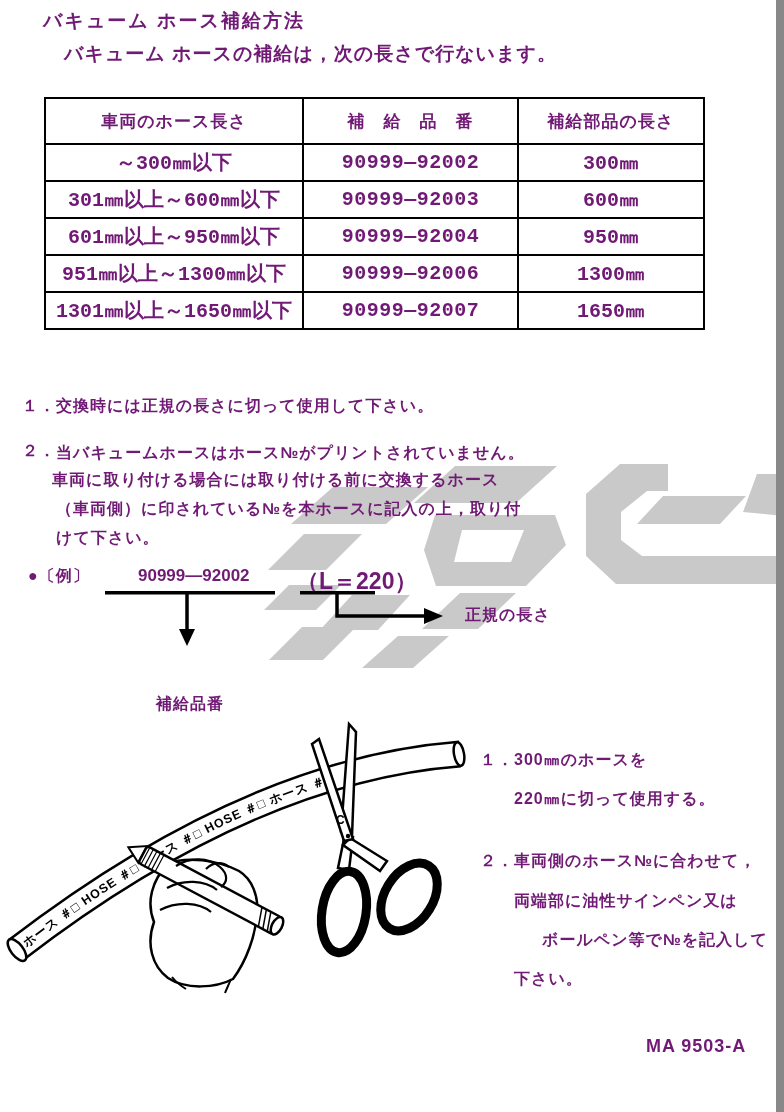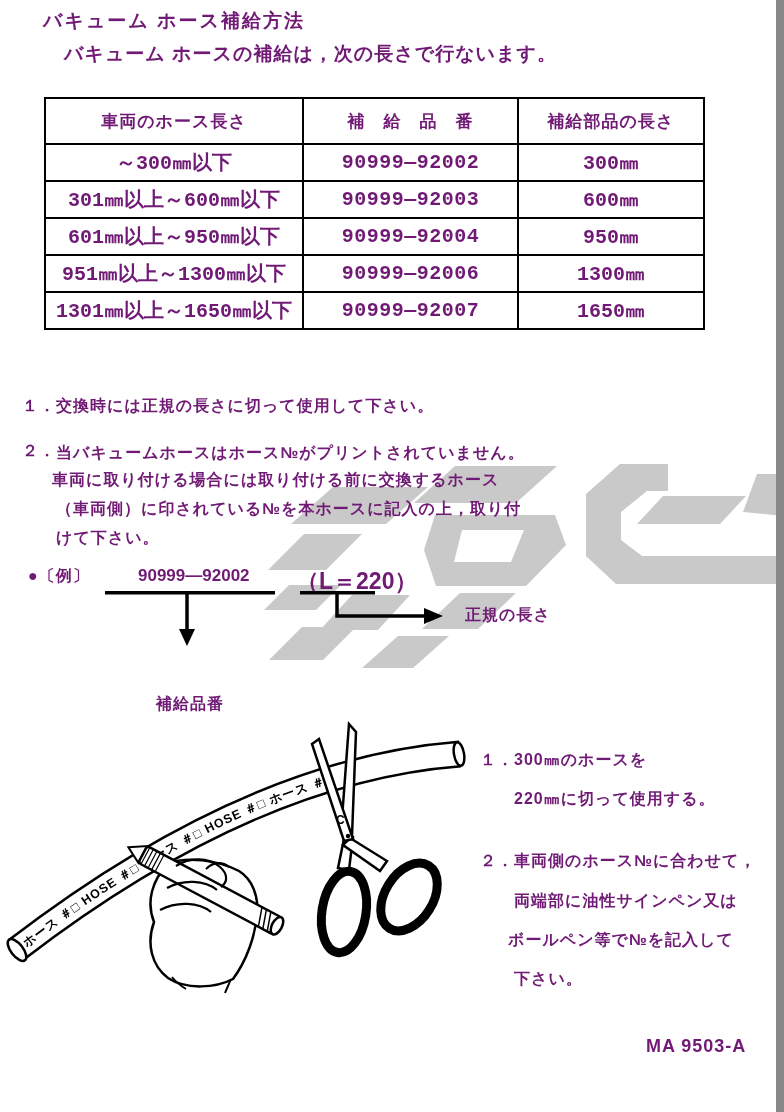--- a/index.html
+++ b/index.html
@@ -156,18 +156,18 @@
     </g>
   </svg>
 
   <div class="abs txt16 fg" style="left:480px;top:750px;">１．</div>
   <div class="abs txt16 fg" style="left:514px;top:750px;">300㎜のホースを</div>
   <div class="abs txt16 fg" style="left:514px;top:789px;">220㎜に切って使用する。</div>
 
   <div class="abs txt16 fg" style="left:480px;top:851px;">２．</div>
   <div class="abs txt16 fg" style="left:514px;top:851px;">車両側のホース№に合わせて，</div>
   <div class="abs txt16 fg" style="left:514px;top:891px;">両端部に油性サインペン又は</div>
-  <div class="abs txt16 fg" style="left:508px;top:930px;">ボールペン等で№を記入して</div>
+  <div class="abs txt16 fg" style="left:542px;top:930px;">ボールペン等で№を記入して</div>
   <div class="abs txt16 fg" style="left:514px;top:969px;">下さい。</div>
 
   <div class="abs footer fg" style="left:646px;top:1036px;text-align:right;">MA 9503-A</div>
 
 </div>
 
 </body></html>

